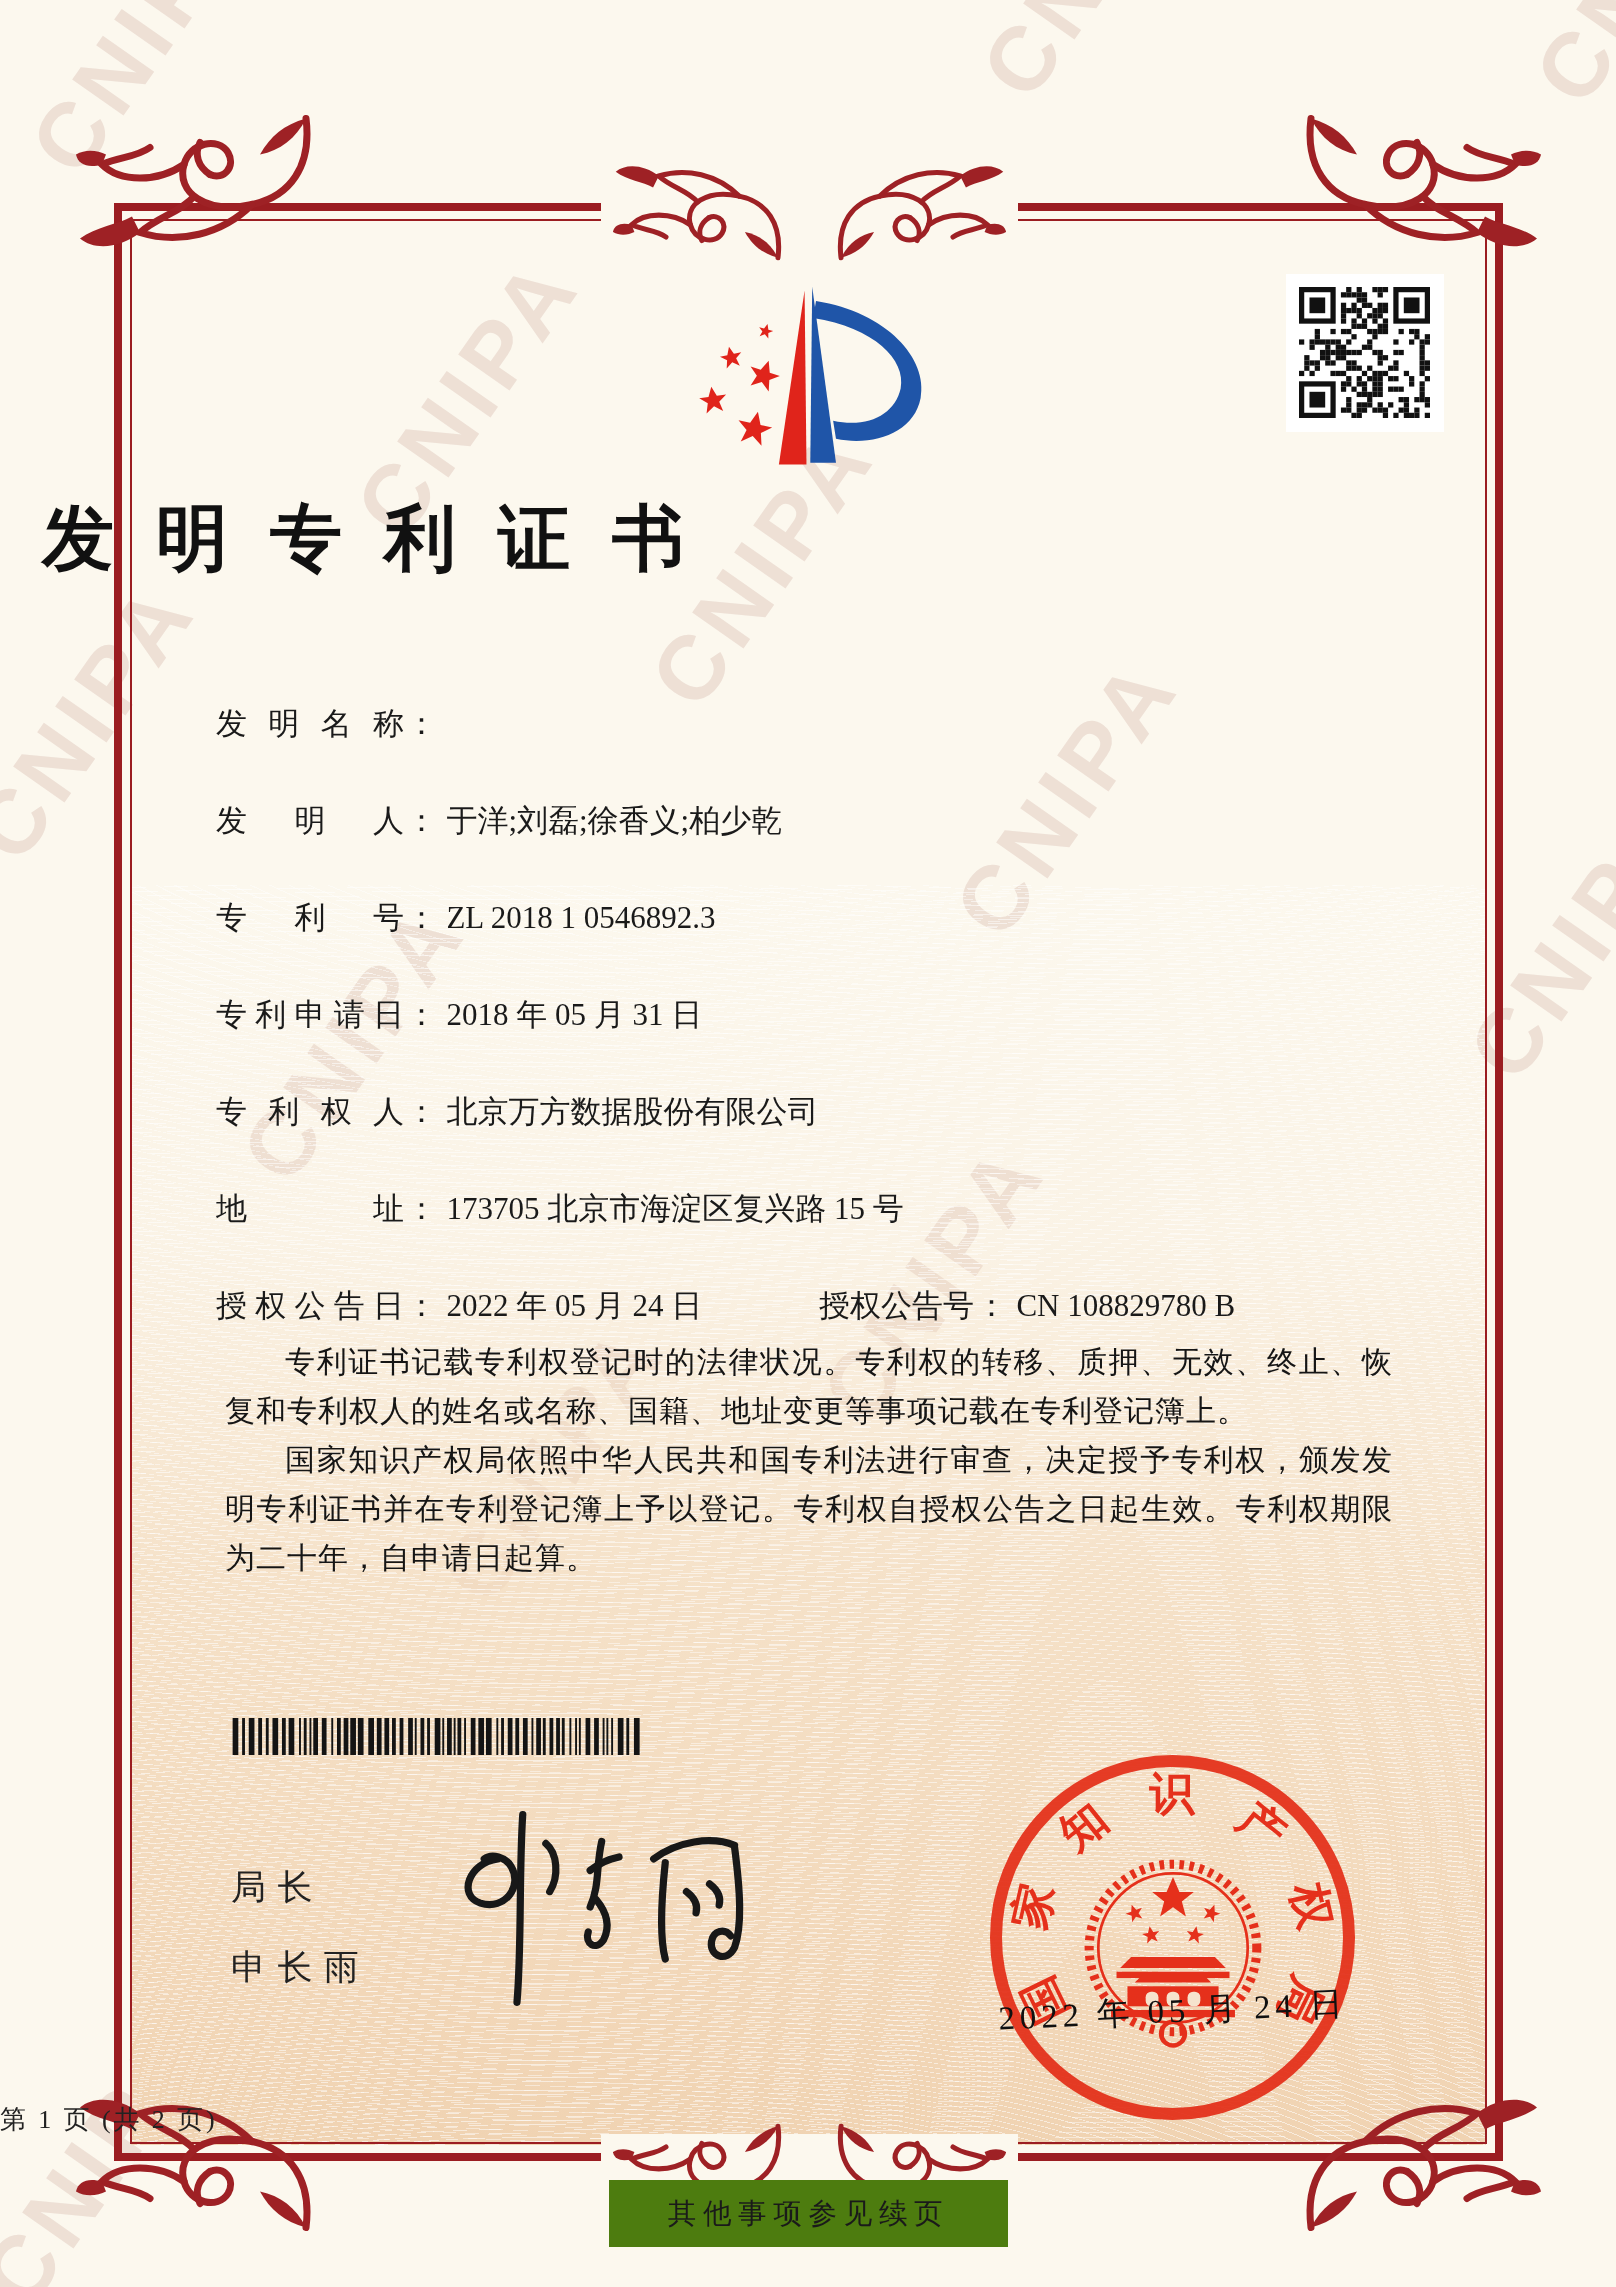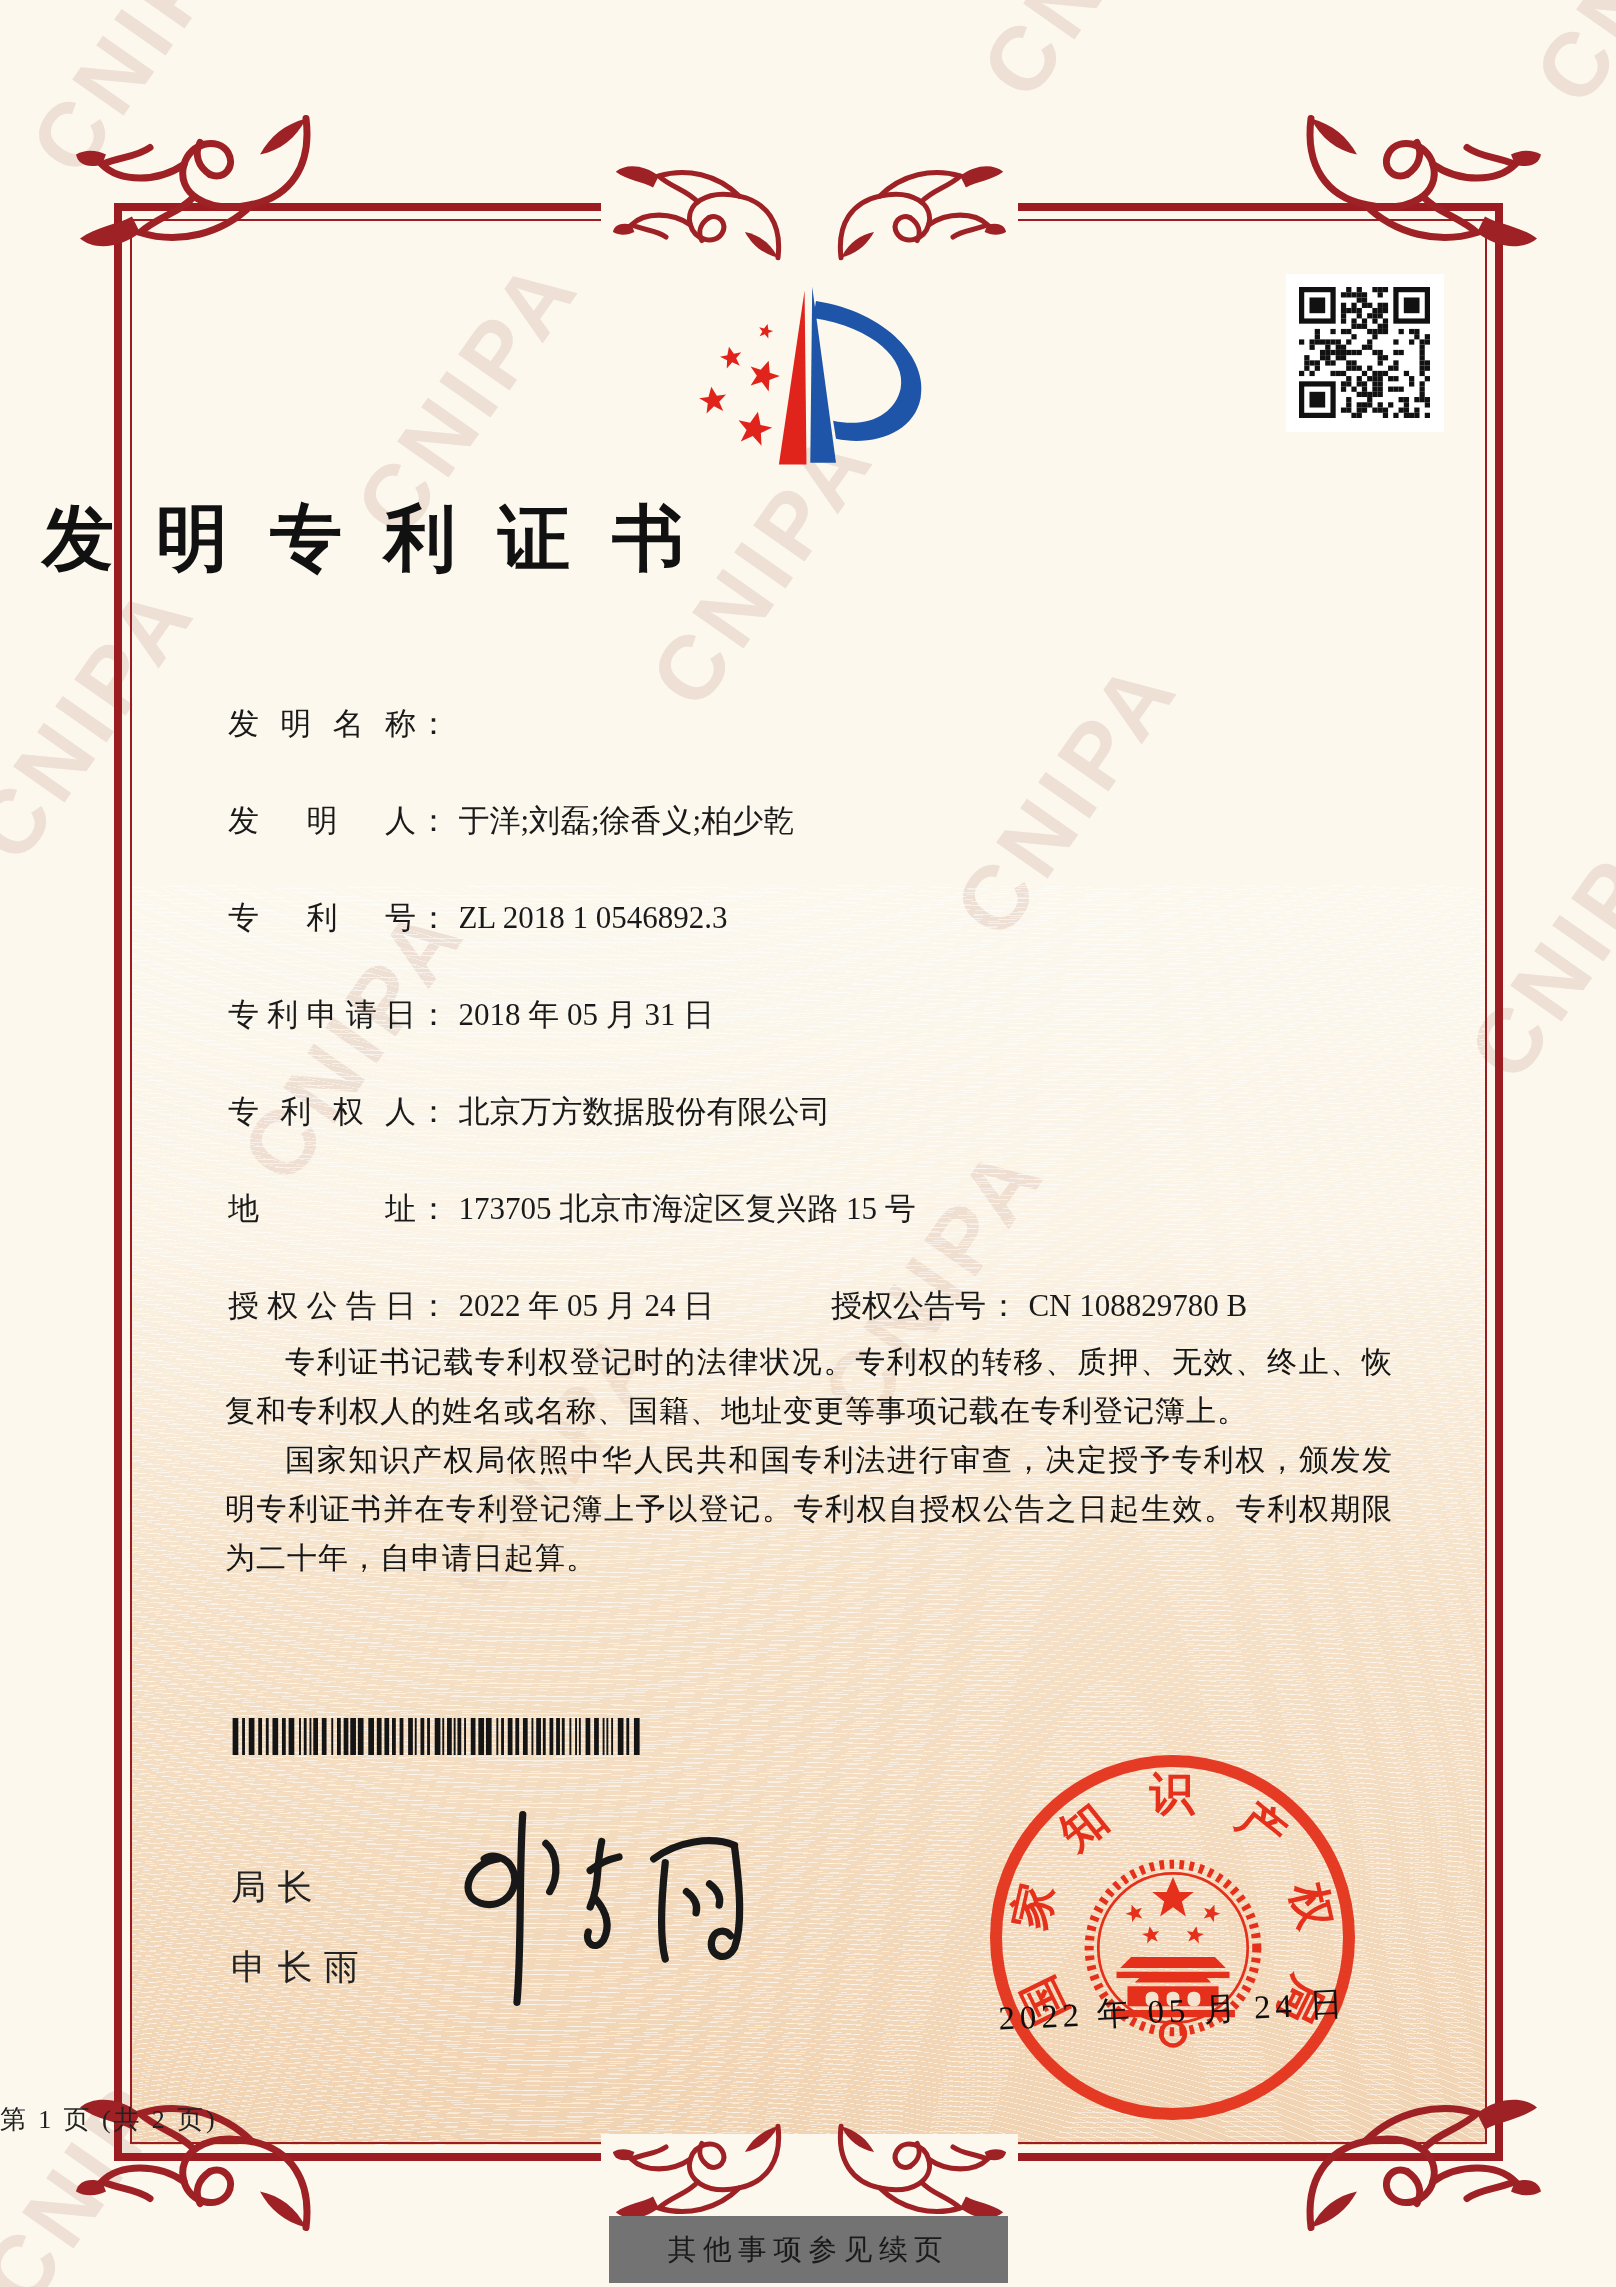--- a/index.html
+++ b/index.html
@@ -39,21 +39,21 @@
   .orn.br2{left:808px;top:2119px;transform:scaleY(-1);}
   
   .cert-no{position:absolute;left:226px;top:272px;font-size:32px;letter-spacing:3.8px;color:#242424;}
   .logo{position:absolute;left:697px;top:280px;width:238px;height:195px;}
   .qr{position:absolute;left:1286px;top:274px;background:#ffffff;padding:13.3px;line-height:0;}
   .title{
     position:absolute;left:0;right:0;top:491px;text-align:left;
     font-size:72px;font-weight:700;letter-spacing:42px;text-indent:42px;color:#111;
   }
   
-  .fields{position:absolute;left:228px;top:675px;width:1179px;}
+  .fields{position:absolute;left:216px;top:675px;width:1179px;}
   .frow{height:97px;display:flex;align-items:center;font-size:31px;color:#1a1a1a;position:relative;white-space:nowrap;}
   .f-label{display:inline-block;width:188px;text-align:justify;text-align-last:justify;}
   .f-colon{display:inline-block;margin:0 9.5px 0 1.9px;}
   .grant-2{position:absolute;left:603px;display:flex;align-items:center;}
   
   .paras{position:absolute;left:225px;top:1337px;width:1168px;font-size:30px;line-height:49px;text-align:justify;color:#151515;}
   .paras p{margin:0;text-indent:2em;letter-spacing:1px;}
   
   .barcode{position:absolute;left:232px;top:1718px;line-height:0;}
   .officer-title{position:absolute;left:231px;top:1864px;font-family:"Liberation Sans","DejaVu Sans",sans-serif;font-size:35px;letter-spacing:11.4px;color:#222;}
@@ -69,22 +69,22 @@
     transform:rotate(var(--a)) translateY(-143px);
   }
   .emblem{position:absolute;left:50%;top:53%;width:202px;height:215px;transform:translate(-50%,-50%);}
   .seal-date{
     position:absolute;left:7.6px;top:234px;width:350px;text-align:center;
     font-size:33px;letter-spacing:4.8px;color:#101010;transform:rotate(-2.5deg);white-space:nowrap;
   }
   
   .page-info{position:absolute;left:0;right:67px;top:2102px;text-align:left;font-size:26px;letter-spacing:2.9px;color:#222;}
   .note-box{
-    position:absolute;left:609px;top:2180px;width:399px;height:67px;background:#737373;
-    display:flex;align-items:center;justify-content:center;font-size:28.5px;letter-spacing:6.7px;color:#1a1a1a;margin-top:36px;
+    position:absolute;left:609px;top:2180px;width:399px;height:67px;background:#4d7c0f;
+    display:flex;align-items:center;justify-content:center;font-size:28.5px;letter-spacing:6.7px;color:#1a1a1a;
   }
   .defs{position:absolute;width:0;height:0;overflow:hidden;}
 </style>
 </head>
 <body>
 
 <svg class="defs" xmlns="http://www.w3.org/2000/svg" aria-hidden="true">
   <defs>
     <path id="star" d="M0,-10 L2.94,-3.09 L9.51,-3.09 L4.05,1.18 L5.88,8.09 L0,3.82 L-5.88,8.09 L-4.05,1.18 L-9.51,-3.09 L-2.94,-3.09 Z"></path>
     <symbol id="scroll" viewBox="0 0 240 170">

